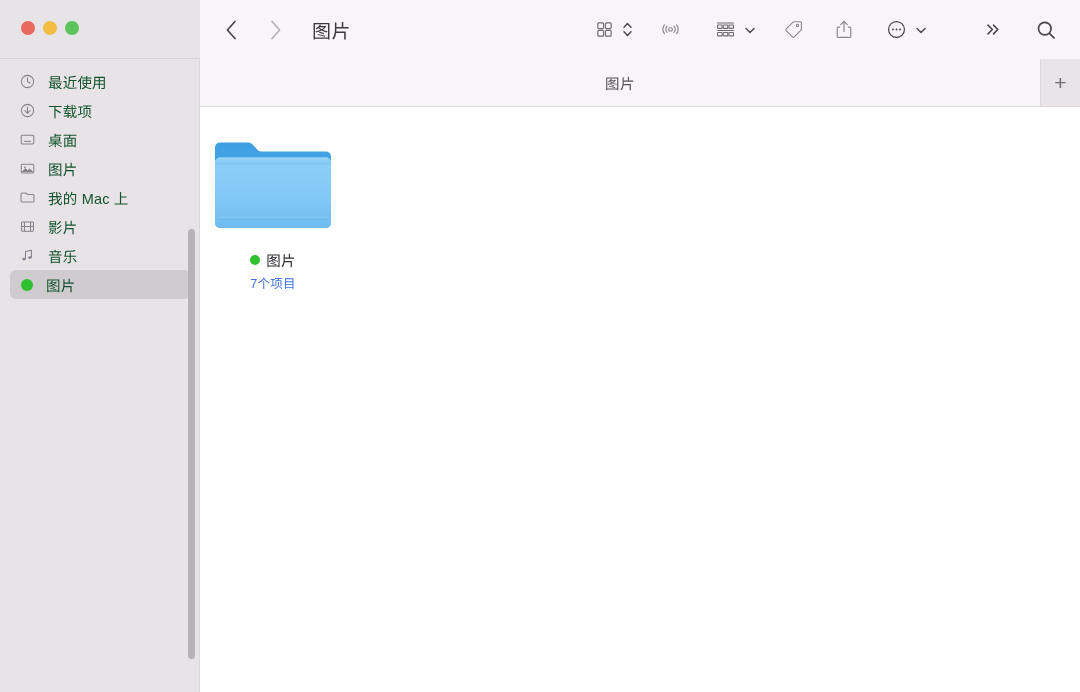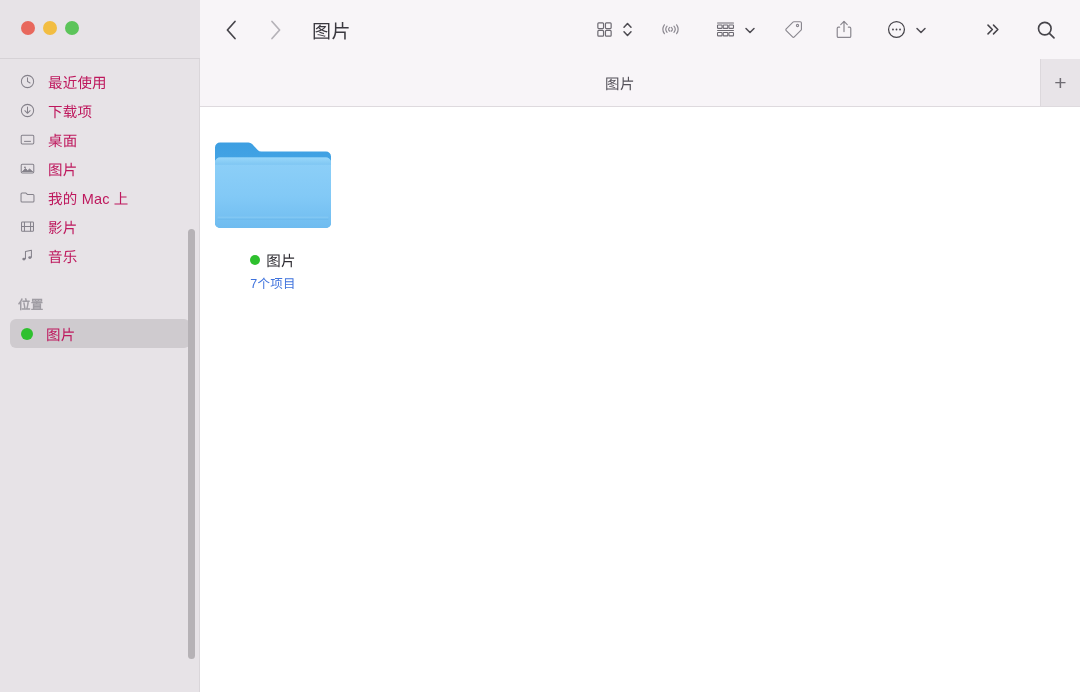--- a/index.html
+++ b/index.html
@@ -60,21 +60,21 @@
   .side-item.selected { background: #cfcbcf; }
   .side-ico {
     width: 19px; height: 19px;
     flex: 0 0 19px;
     display: flex; align-items: center; justify-content: center;
     color: #84818a;
   }
   .side-ico svg { display: block; }
   .side-label {
     font-size: 14.5px;
-    color: #be185d;
+    color: #14532d;
     letter-spacing: .2px;
     white-space: nowrap;
   }
   .side-dot { width: 12px; height: 12px; border-radius: 50%; flex: 0 0 12px; margin-left: 3px; }
   .side-item.tag-item { gap: 13px; }
 
   .side-header {
     font-size: 12.5px;
     color: #a09da4;
     font-weight: 600;
@@ -285,21 +285,20 @@
             <svg width="17" height="17" viewBox="0 0 20 20" fill="none" stroke="currentColor" stroke-width="1.2" stroke-linejoin="round">
               <path d="M7.6 14V5.2l7-1.5v8.6"></path>
               <ellipse cx="5.8" cy="14.2" rx="1.9" ry="1.6" fill="currentColor" stroke="none"></ellipse>
               <ellipse cx="12.8" cy="12.4" rx="1.9" ry="1.6" fill="currentColor" stroke="none"></ellipse>
             </svg>
           </span>
           <span class="side-label">音乐</span>
         </div>
 
 
-        <div class="side-header first">位置</div>
 
 
         <div class="side-item tag-item selected">
           <span class="side-dot" style="background:#2ec02e"></span>
           <span class="side-label">图片</span>
         </div>
 
       </div>
       <div class="side-scrollbar"></div>
     </div>

